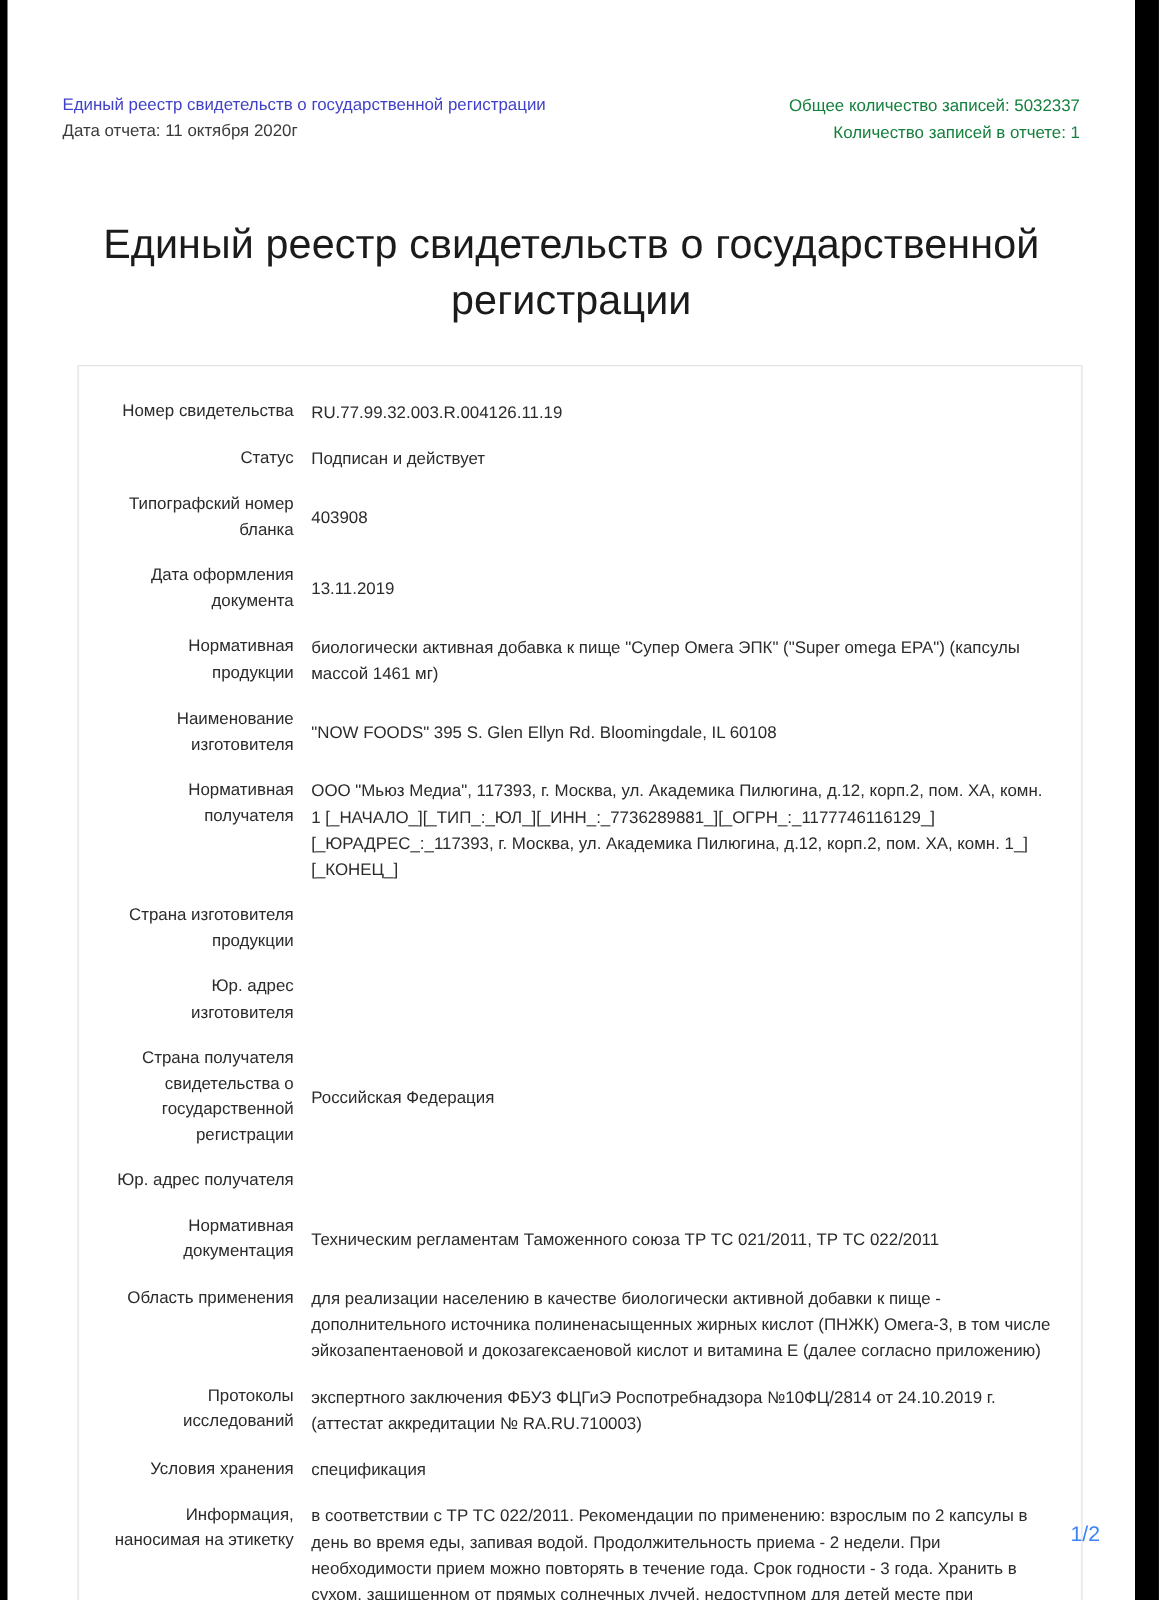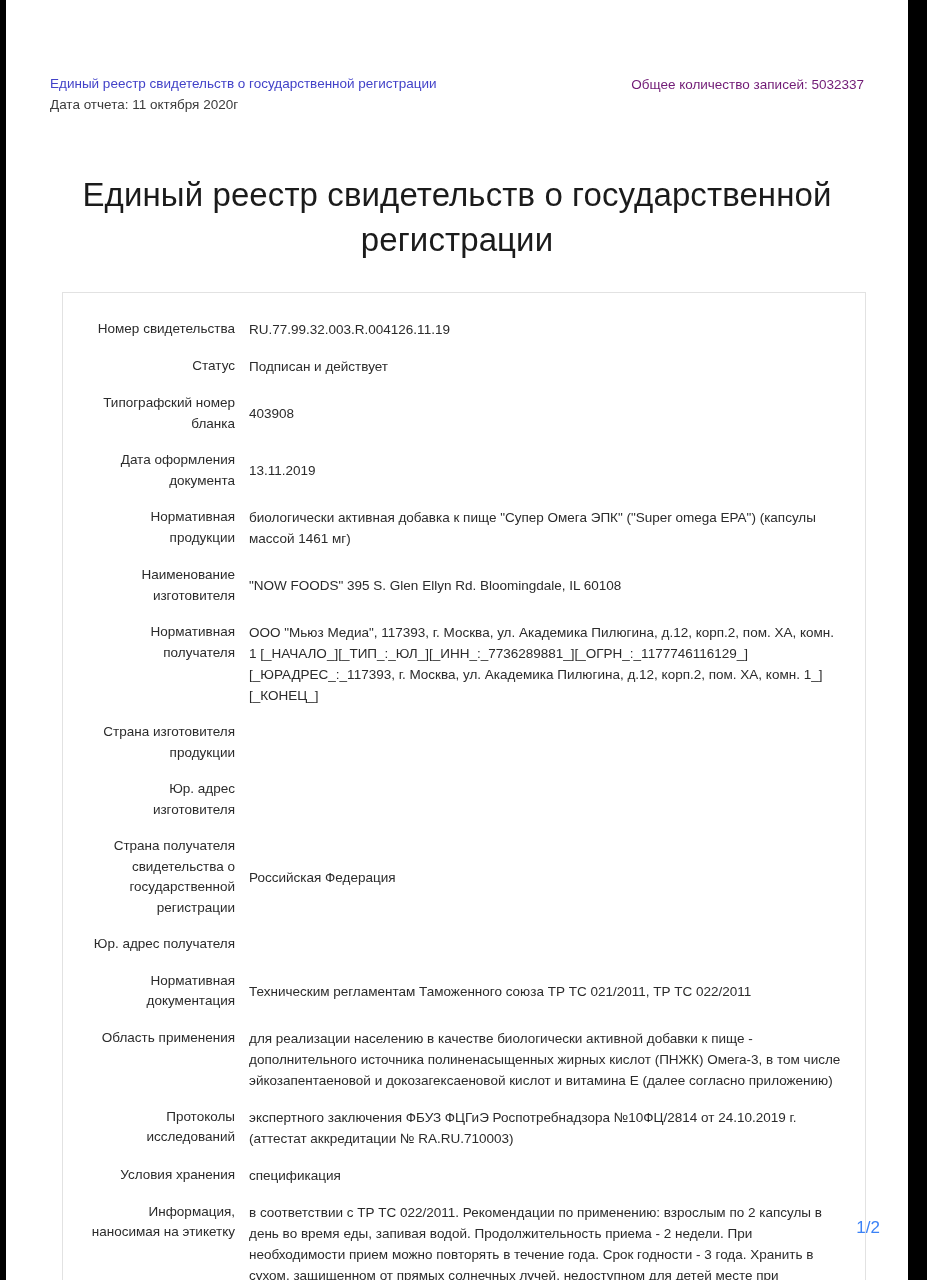--- a/index.html
+++ b/index.html
@@ -59,21 +59,21 @@
   }
   .report-date {
     display: block;
     color: #3b3b3b;
     font-size: 13.5px;
     line-height: 22px;
     white-space: nowrap;
   }
   .header-stat {
     display: block;
-    color: #701a75;
+    color: #15803d;
     font-size: 13.5px;
     line-height: 21px;
     white-space: nowrap;
   }
 
   
   .doc-title {
     position: absolute;
     left: 0;
     top: 172px;
@@ -145,20 +145,21 @@
 <div class="page-sheet">
   <div class="page-inner">
 
     <div class="report-header">
       <div class="header-left">
         <a class="registry-link" href="#" style="color: rgb(66, 66, 200);">Единый реестр свидетельств о государственной регистрации</a>
         <span class="report-date">Дата отчета: 11 октября 2020г</span>
       </div>
       <div class="header-right">
         <span class="header-stat">Общее количество записей: 5032337</span>
+        <span class="header-stat">Количество записей в отчете: 1</span>
       </div>
     </div>
 
     <h1 class="doc-title">Единый реестр свидетельств о государственной регистрации</h1>
 
     <div class="record-card">
       <table class="record-table">
         <tbody>
             <tr>
               <th>Номер свидетельства</th>

